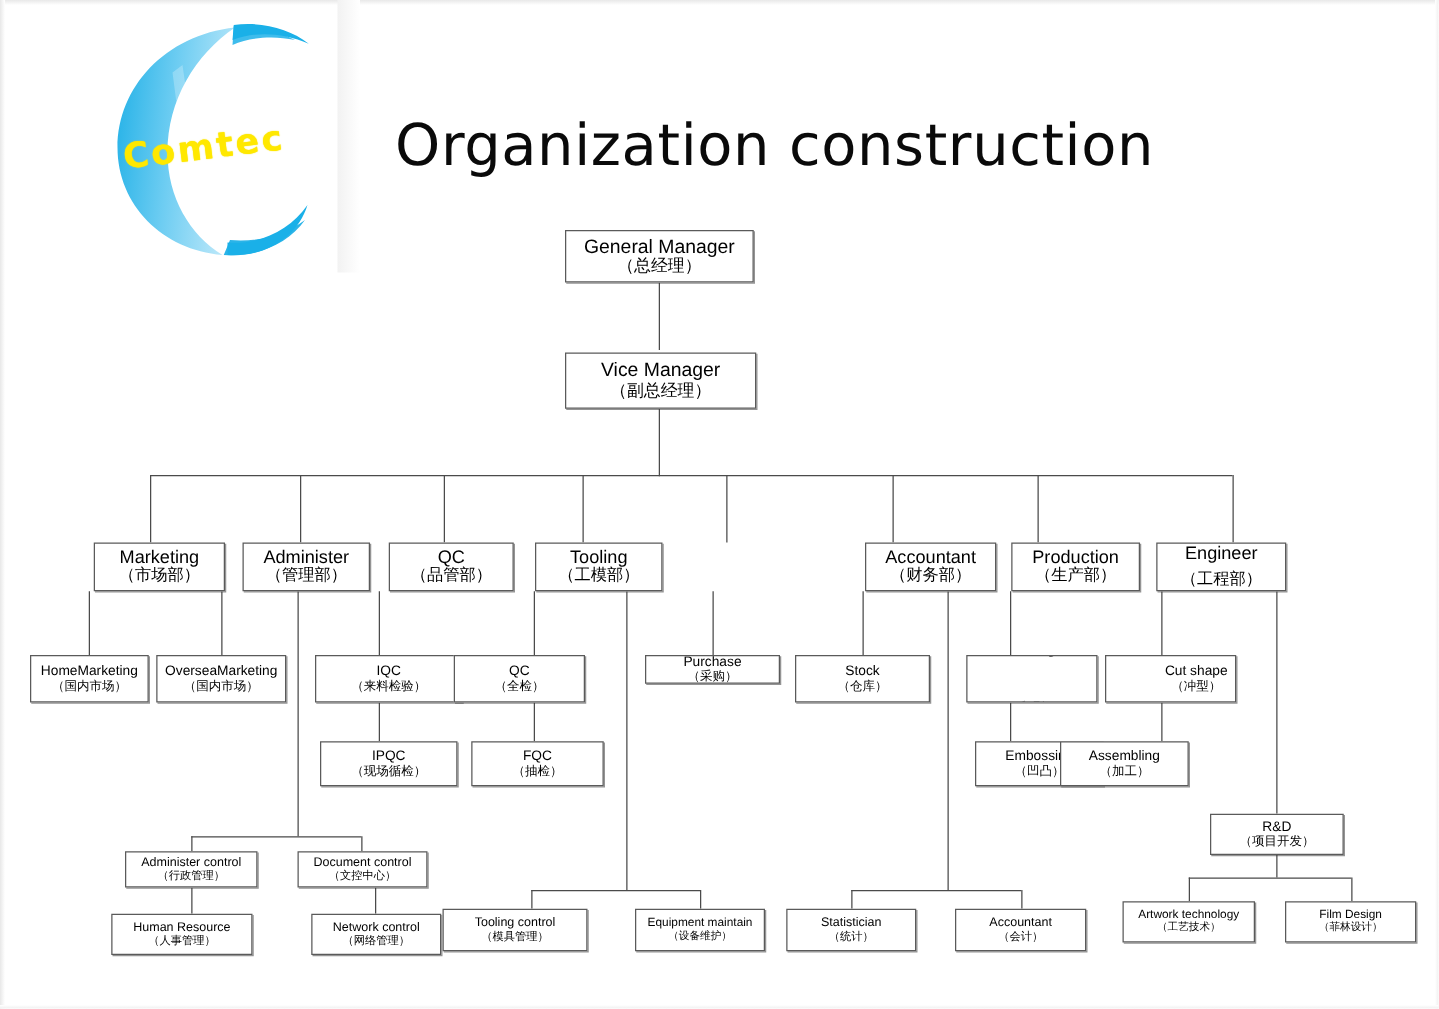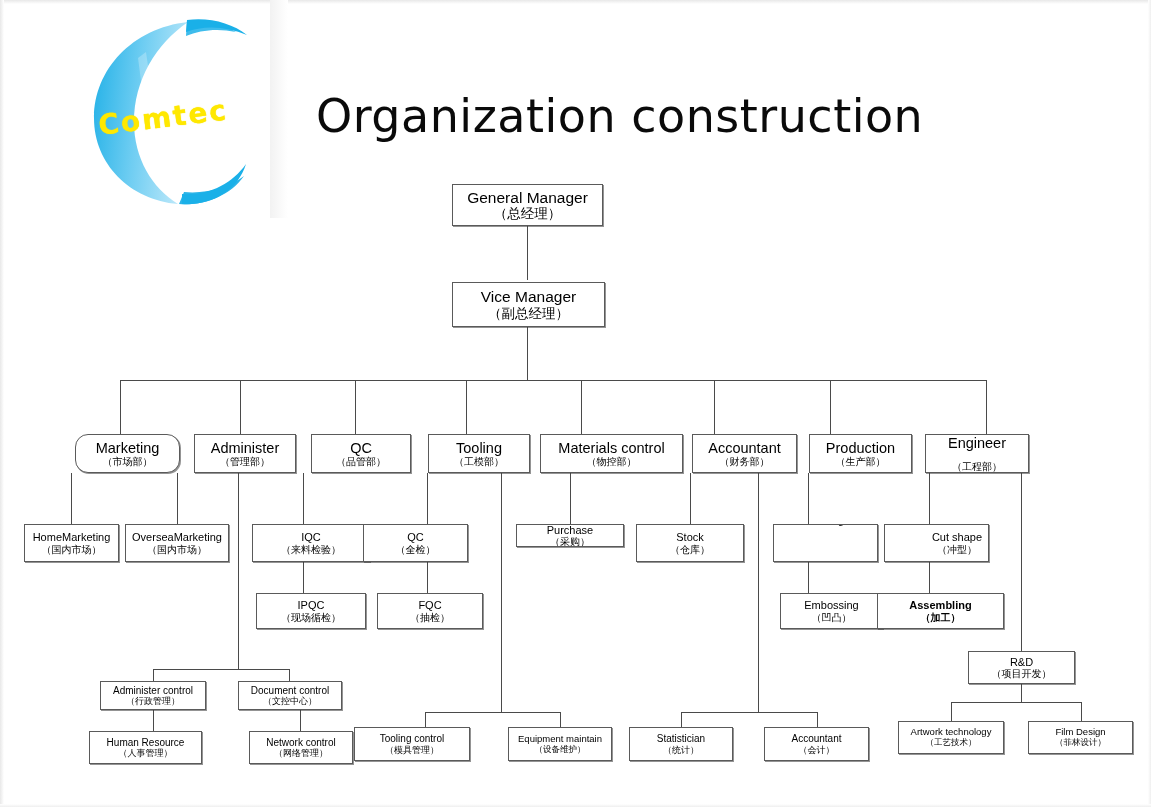--- a/index.html
+++ b/index.html
@@ -63,21 +63,21 @@
     overflow:hidden;
   }
   .node .en{display:block;white-space:nowrap;}
   .node .zh{display:block;white-space:nowrap;
     font-family:"DejaVu Sans","Liberation Sans",sans-serif;}
 
   
   .t1{font-size:15.5px;}
   .t1 .zh{font-size:13.5px;}
   .t2{font-size:14.5px;}
-  .t2 .zh{font-size:10px;}
+  .t2 .zh{font-size:13px;}
   .t3{font-size:11px;}
   .t3 .zh{font-size:10px;}
   .t4{font-size:10px;}
   .t4 .zh{font-size:9px;}
   .t5{font-size:9.5px;}
   .t5 .zh{font-size:8.5px;}
 
   .ln{position:absolute;background:#4a4a4a;}
   .lnv{width:1px;}
   .lnh{height:1px;}
@@ -185,40 +185,36 @@
   <div class="node t1" style="left:452px;top:184px;width:151px;height:42px;">
     <span class="en">General Manager</span>
     <span class="zh">（总经理）</span>
   </div>
 
   <div class="node t1" style="left:452px;top:282px;width:153px;height:45px;">
     <span class="en">Vice Manager</span>
     <span class="zh">（副总经理）</span>
   </div>
 
-  <div class="node t2" style="left:75px;top:434px;width:105px;height:39px;border-radius:13px;">
+  <div class="node t2" style="left:75px;top:434px;width:105px;height:39px;">
     <span class="en">Marketing</span>
     <span class="zh">（市场部）</span>
   </div>
   <div class="node t2" style="left:194px;top:434px;width:102px;height:39px;">
     <span class="en">Administer</span>
     <span class="zh">（管理部）</span>
   </div>
   <div class="node t2" style="left:311px;top:434px;width:100px;height:39px;">
     <span class="en">QC</span>
     <span class="zh">（品管部）</span>
   </div>
   <div class="node t2" style="left:428px;top:434px;width:102px;height:39px;">
     <span class="en">Tooling</span>
     <span class="zh">（工模部）</span>
   </div>
-  <div class="node t2" style="left:540px;top:434px;width:143px;height:39px;">
-    <span class="en">Materials control</span>
-    <span class="zh">（物控部）</span>
-  </div>
   <div class="node t2" style="left:692px;top:434px;width:105px;height:39px;">
     <span class="en">Accountant</span>
     <span class="zh">（财务部）</span>
   </div>
   <div class="node t2" style="left:809px;top:434px;width:103px;height:39px;">
     <span class="en">Production</span>
     <span class="zh">（生产部）</span>
   </div>
   <div class="node t2" style="left:925px;top:434px;width:104px;height:39px;justify-content:space-between;">
     <span class="en">Engineer</span>
@@ -263,21 +259,21 @@
     <span class="zh">（现场循检）</span>
   </div>
   <div class="node t3" style="left:377px;top:593px;width:106px;height:36px;">
     <span class="en">FQC</span>
     <span class="zh">（抽检）</span>
   </div>
   <div class="node t3" style="left:780px;top:593px;width:103px;height:36px;">
     <span class="en">Embossing</span>
     <span class="zh">（凹凸）</span>
   </div>
-  <div class="node t3" style="left:877px;top:593px;width:127px;height:36px;font-weight:bold;">
+  <div class="node t3" style="left:848px;top:593px;width:103px;height:36px;">
     <span class="en">Assembling</span>
     <span class="zh">（加工）</span>
   </div>
 
   <div class="node t3" style="left:968px;top:651px;width:107px;height:33px;">
     <span class="en">R&amp;D</span>
     <span class="zh">（项目开发）</span>
   </div>
 
   <div class="node t4" style="left:100px;top:681px;width:106px;height:29px;">

